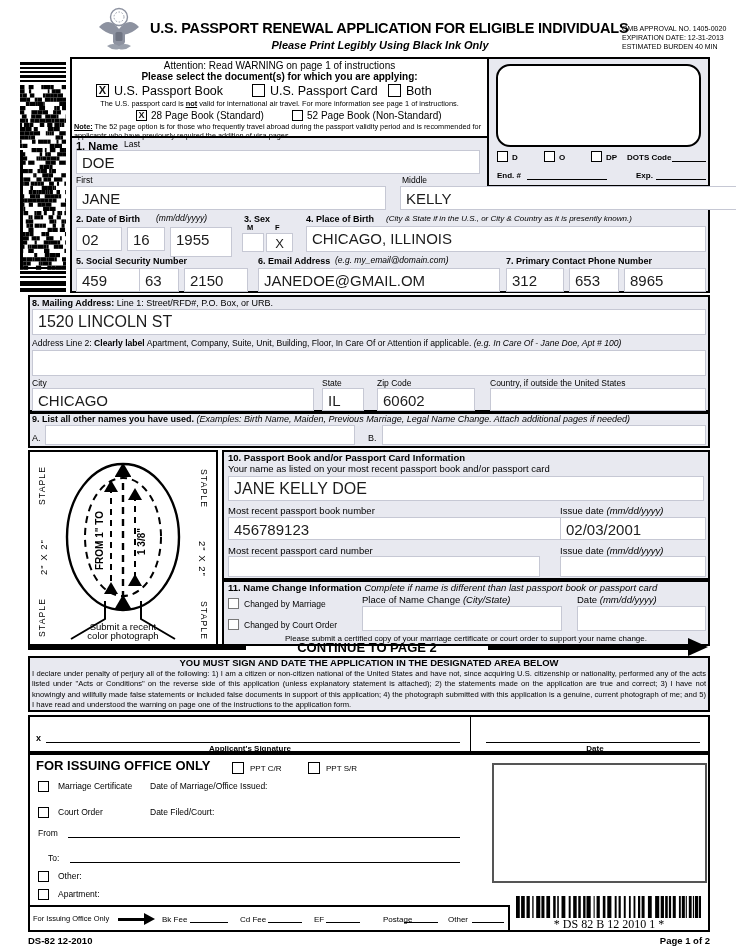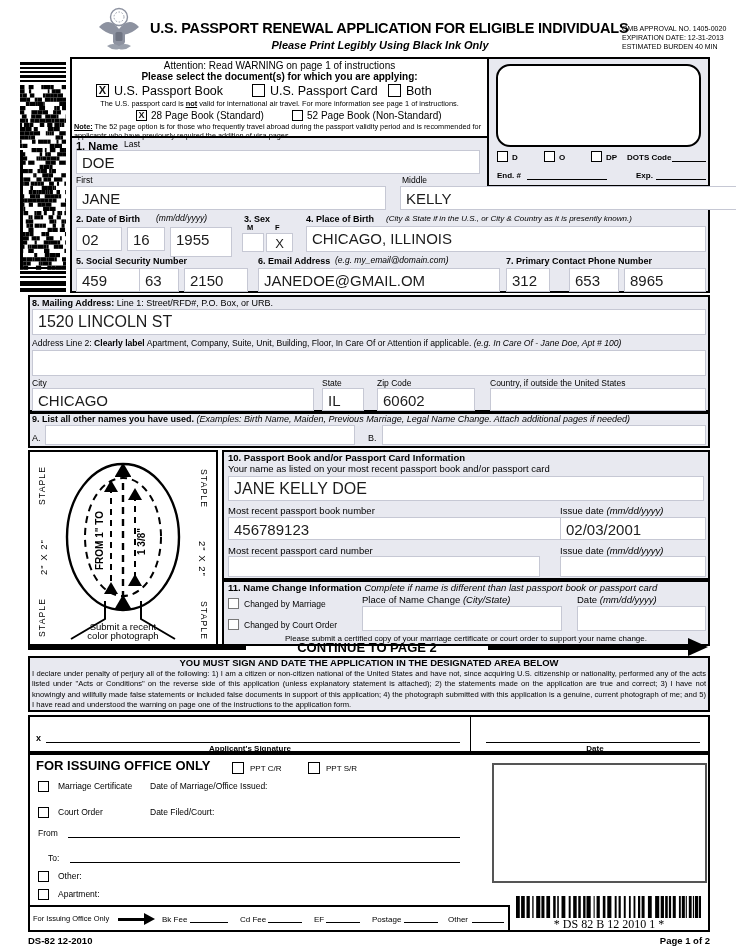--- a/index.html
+++ b/index.html
@@ -429,21 +429,21 @@
   <div class="t b" style="left:76px;top:256px;font-size:9px;">5. Social Security Number</div>
   <div class="f" style="left:76px;top:268px;width:74px;height:24px;">459</div>
   <div class="f" style="left:139px;top:268px;width:40px;height:24px;">63</div>
   <div class="f" style="left:184px;top:268px;width:64px;height:24px;">2150</div>
 
   <div class="t b" style="left:258px;top:256px;font-size:9px;">6. Email Address</div>
   <div class="t i" style="left:335px;top:256px;font-size:8.5px;">(e.g. my_email@domain.com)</div>
   <div class="f" style="left:258px;top:268px;width:242px;height:24px;">JANEDOE@GMAIL.OM</div>
 
   <div class="t b" style="left:506px;top:256px;font-size:9px;">7. Primary Contact Phone Number</div>
-  <div class="f" style="left:506px;top:268px;width:44px;height:24px;">312</div>
+  <div class="f" style="left:506px;top:268px;width:58px;height:24px;">312</div>
   <div class="f" style="left:569px;top:268px;width:50px;height:24px;">653</div>
   <div class="f" style="left:624px;top:268px;width:82px;height:24px;">8965</div>
 
   <div class="box" style="left:28px;top:295px;width:682px;height:117px;background:#e8e9f0;border:2px solid #000;"></div>
   <div class="t" style="left:32px;top:298px;font-size:9px;"><span class="b">8. Mailing Address:</span><span> Line 1: Street/RFD#, P.O. Box, or URB.</span></div>
   <div class="f" style="left:32px;top:309px;width:674px;height:26px;font-size:16px;">1520 LINCOLN ST</div>
   <div class="t" style="left:32px;top:339px;font-size:8.6px;"><span>Address Line 2: </span><span class="b">Clearly label</span><span> Apartment, Company, Suite, Unit, Building, Floor, In Care Of or Attention if applicable. </span><span class="i">(e.g. In Care Of - Jane Doe, Apt # 100)</span></div>
   <div class="f" style="left:32px;top:350px;width:674px;height:26px;"></div>
   <div class="t" style="left:32px;top:379px;font-size:8.5px;">City</div>
   <div class="t" style="left:322px;top:379px;font-size:8.5px;">State</div>
@@ -559,21 +559,21 @@
   <div class="box" style="left:28px;top:905px;width:482px;height:27px;background:#fff;border:2px solid #000;"></div>
   <div class="t" style="left:33px;top:915px;font-size:7.5px;">For Issuing Office Only</div>
   <div class="bar" style="left:118px;top:918px;width:26px;height:3px;"></div>
   <div class="tri-s" style="left:144px;top:913px;"></div>
   <div class="t" style="left:162px;top:915px;font-size:8px;">Bk Fee</div>
   <div class="ul" style="left:190px;top:910px;width:38px;height:12px;"></div>
   <div class="t" style="left:240px;top:915px;font-size:8px;">Cd Fee</div>
   <div class="ul" style="left:268px;top:910px;width:34px;height:12px;"></div>
   <div class="t" style="left:314px;top:915px;font-size:8px;">EF</div>
   <div class="ul" style="left:326px;top:910px;width:34px;height:12px;"></div>
-  <div class="t" style="left:372px;top:915px;font-size:8px;">Postage</div>
+  <div class="t" style="left:383px;top:915px;font-size:8px;">Postage</div>
   <div class="ul" style="left:404px;top:910px;width:34px;height:12px;"></div>
   <div class="t" style="left:448px;top:915px;font-size:8px;">Other</div>
   <div class="ul" style="left:472px;top:910px;width:32px;height:12px;"></div>
 
   <svg id="code1d-svg" class="box" style="left:516px;top:896px;" width="186" height="22" viewBox="0 0 186 22" fill="#000">
       <rect x="0" y="0" width="3.792237998355291" height="22"></rect>
       <rect x="5.094797875031269" y="0" width="3.6818821919531945" height="22"></rect>
       <rect x="10.499892118805969" y="0" width="3.3118408213890347" height="22"></rect>
       <rect x="16.25961921720748" y="0" width="1.3234252931193566" height="22"></rect>
       <rect x="20.178365099513144" y="0" width="4.085459519869397" height="22"></rect>

